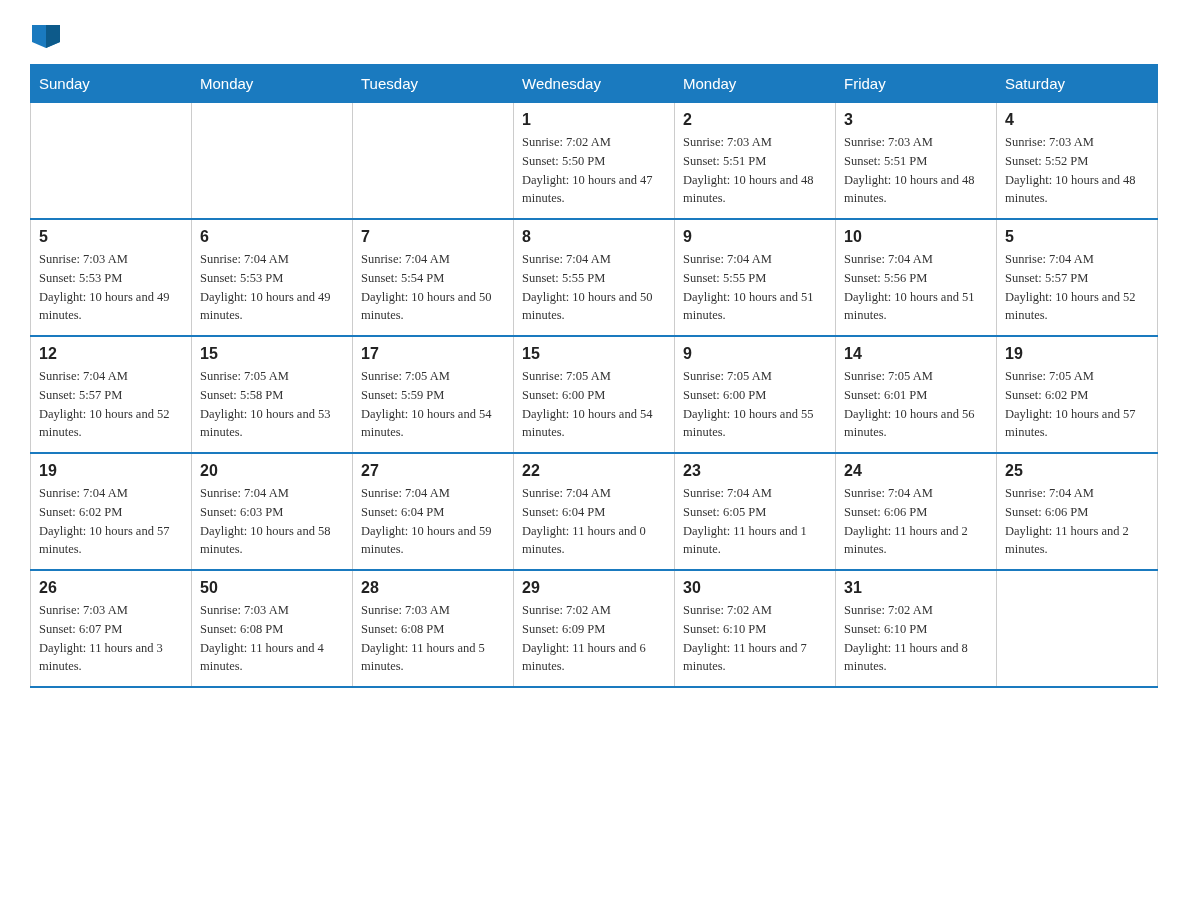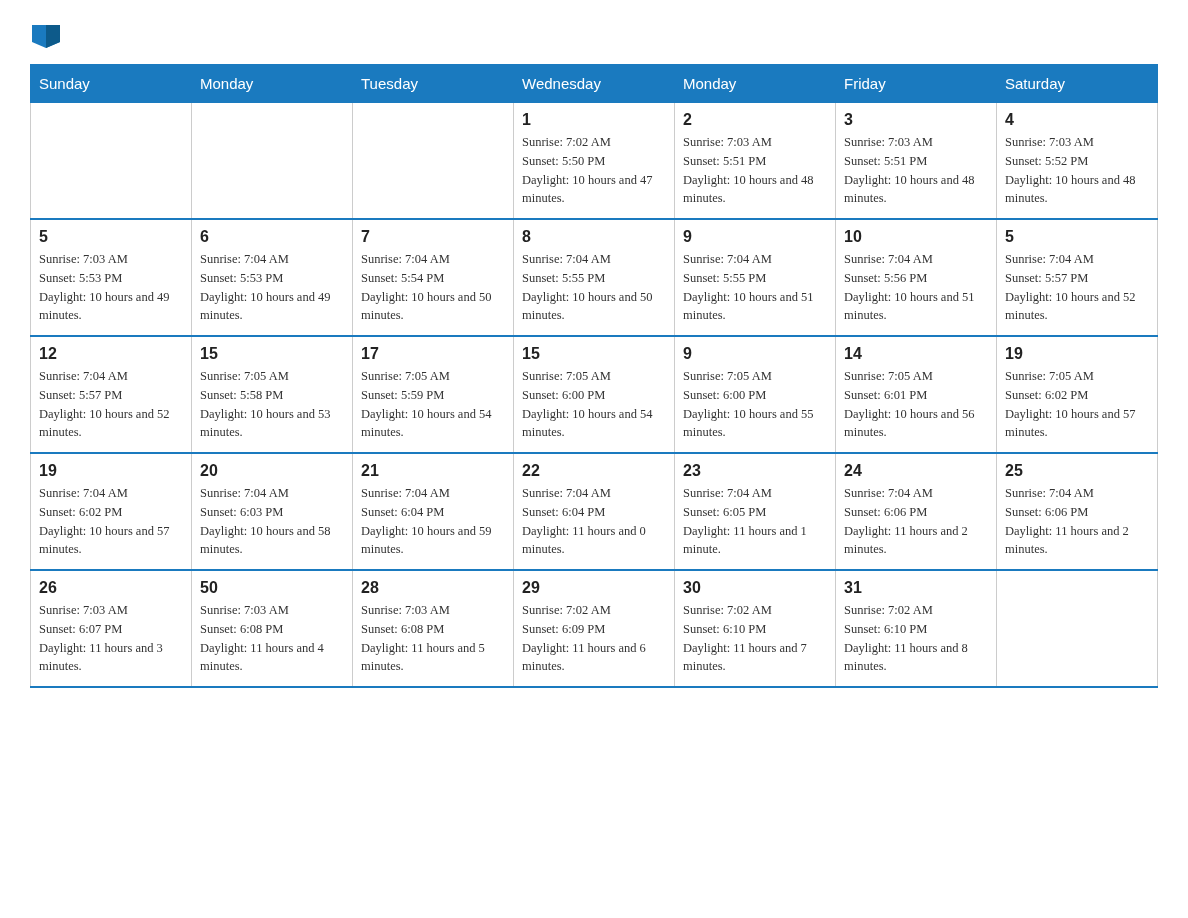--- a/index.html
+++ b/index.html
@@ -247,21 +247,21 @@
 Sunset: 6:02 PM
 Daylight: 10 hours and 57 minutes.</div>
         </td>
         <td>
           <span class="day-number">20</span>
           <div class="day-info" style="white-space: pre-line;">Sunrise: 7:04 AM
 Sunset: 6:03 PM
 Daylight: 10 hours and 58 minutes.</div>
         </td>
         <td>
-          <span class="day-number">21</span>
+          <span class="day-number">27</span>
           <div class="day-info" style="white-space: pre-line;">Sunrise: 7:04 AM
 Sunset: 6:04 PM
 Daylight: 10 hours and 59 minutes.</div>
         </td>
         <td>
           <span class="day-number">22</span>
           <div class="day-info" style="white-space: pre-line;">Sunrise: 7:04 AM
 Sunset: 6:04 PM
 Daylight: 11 hours and 0 minutes.</div>
         </td>

